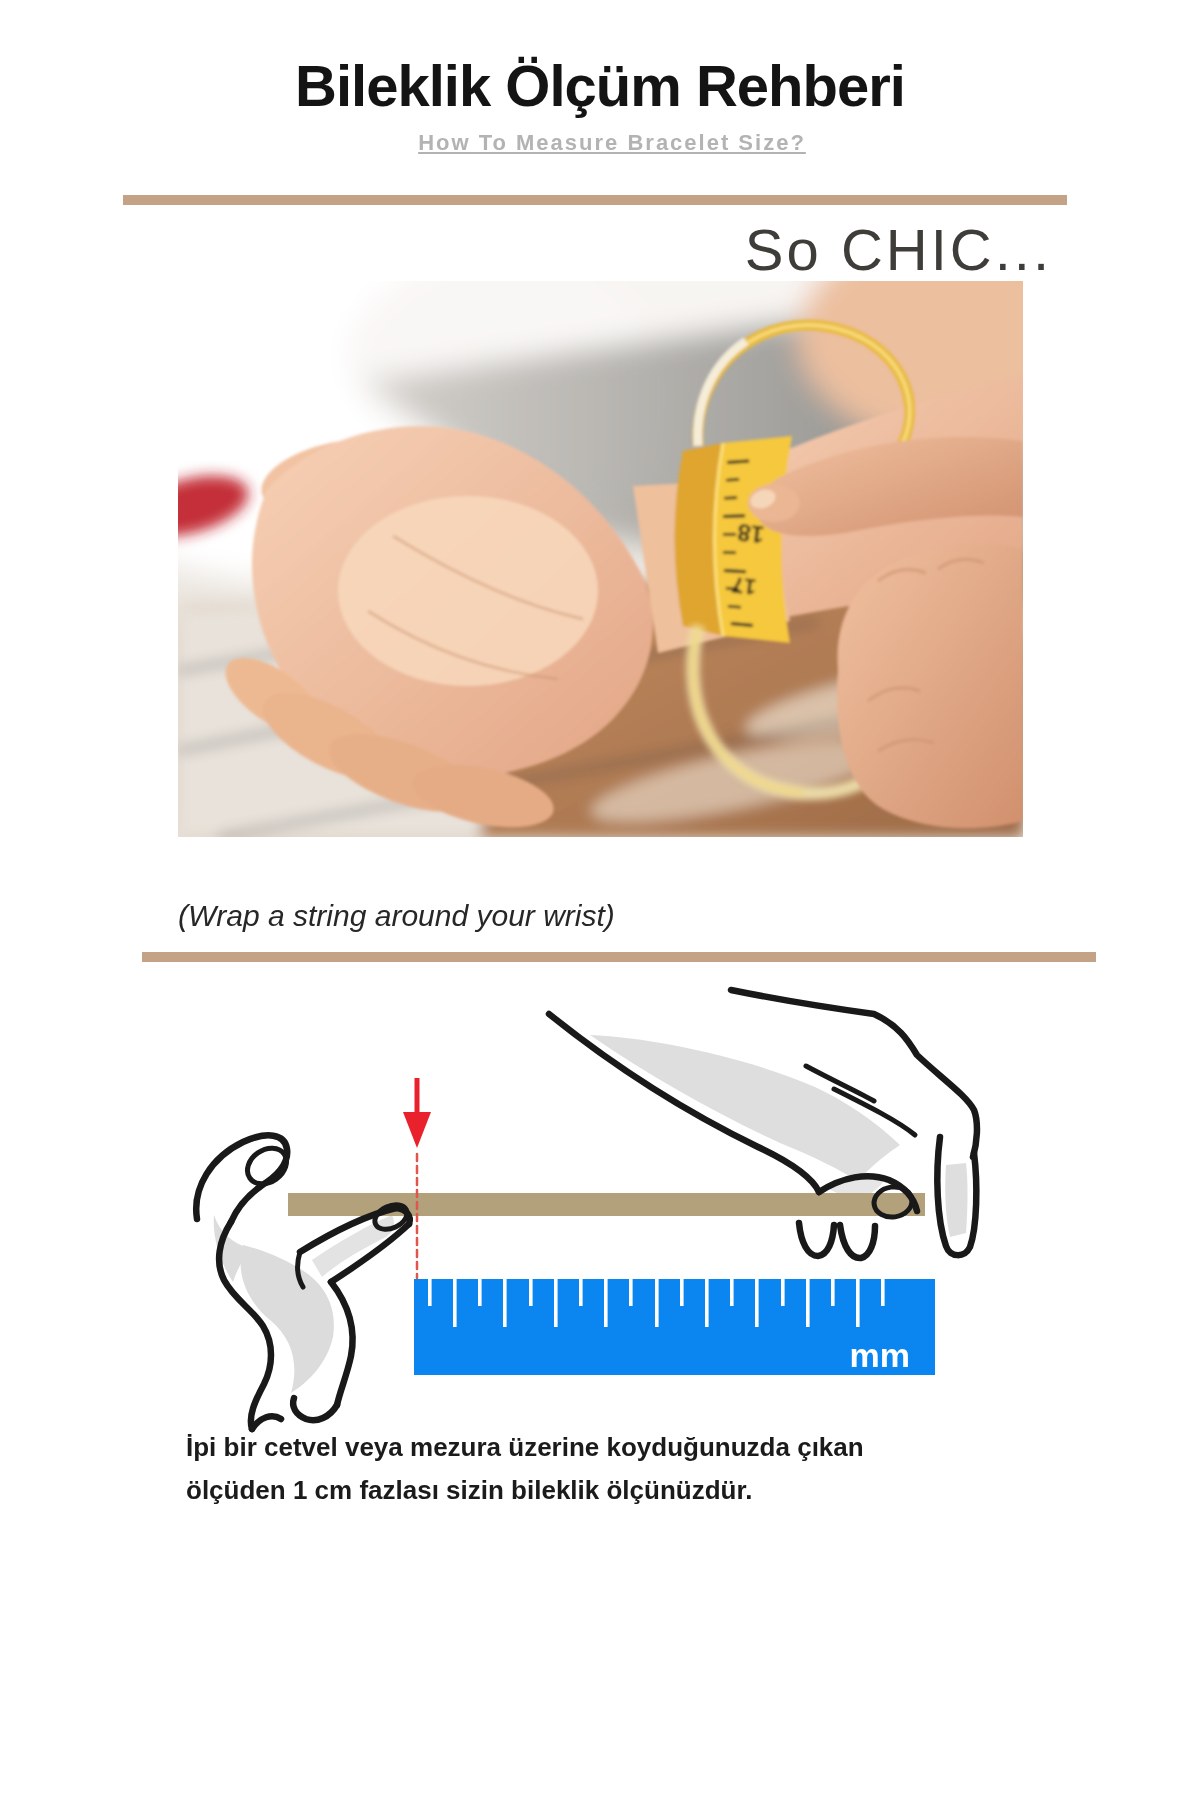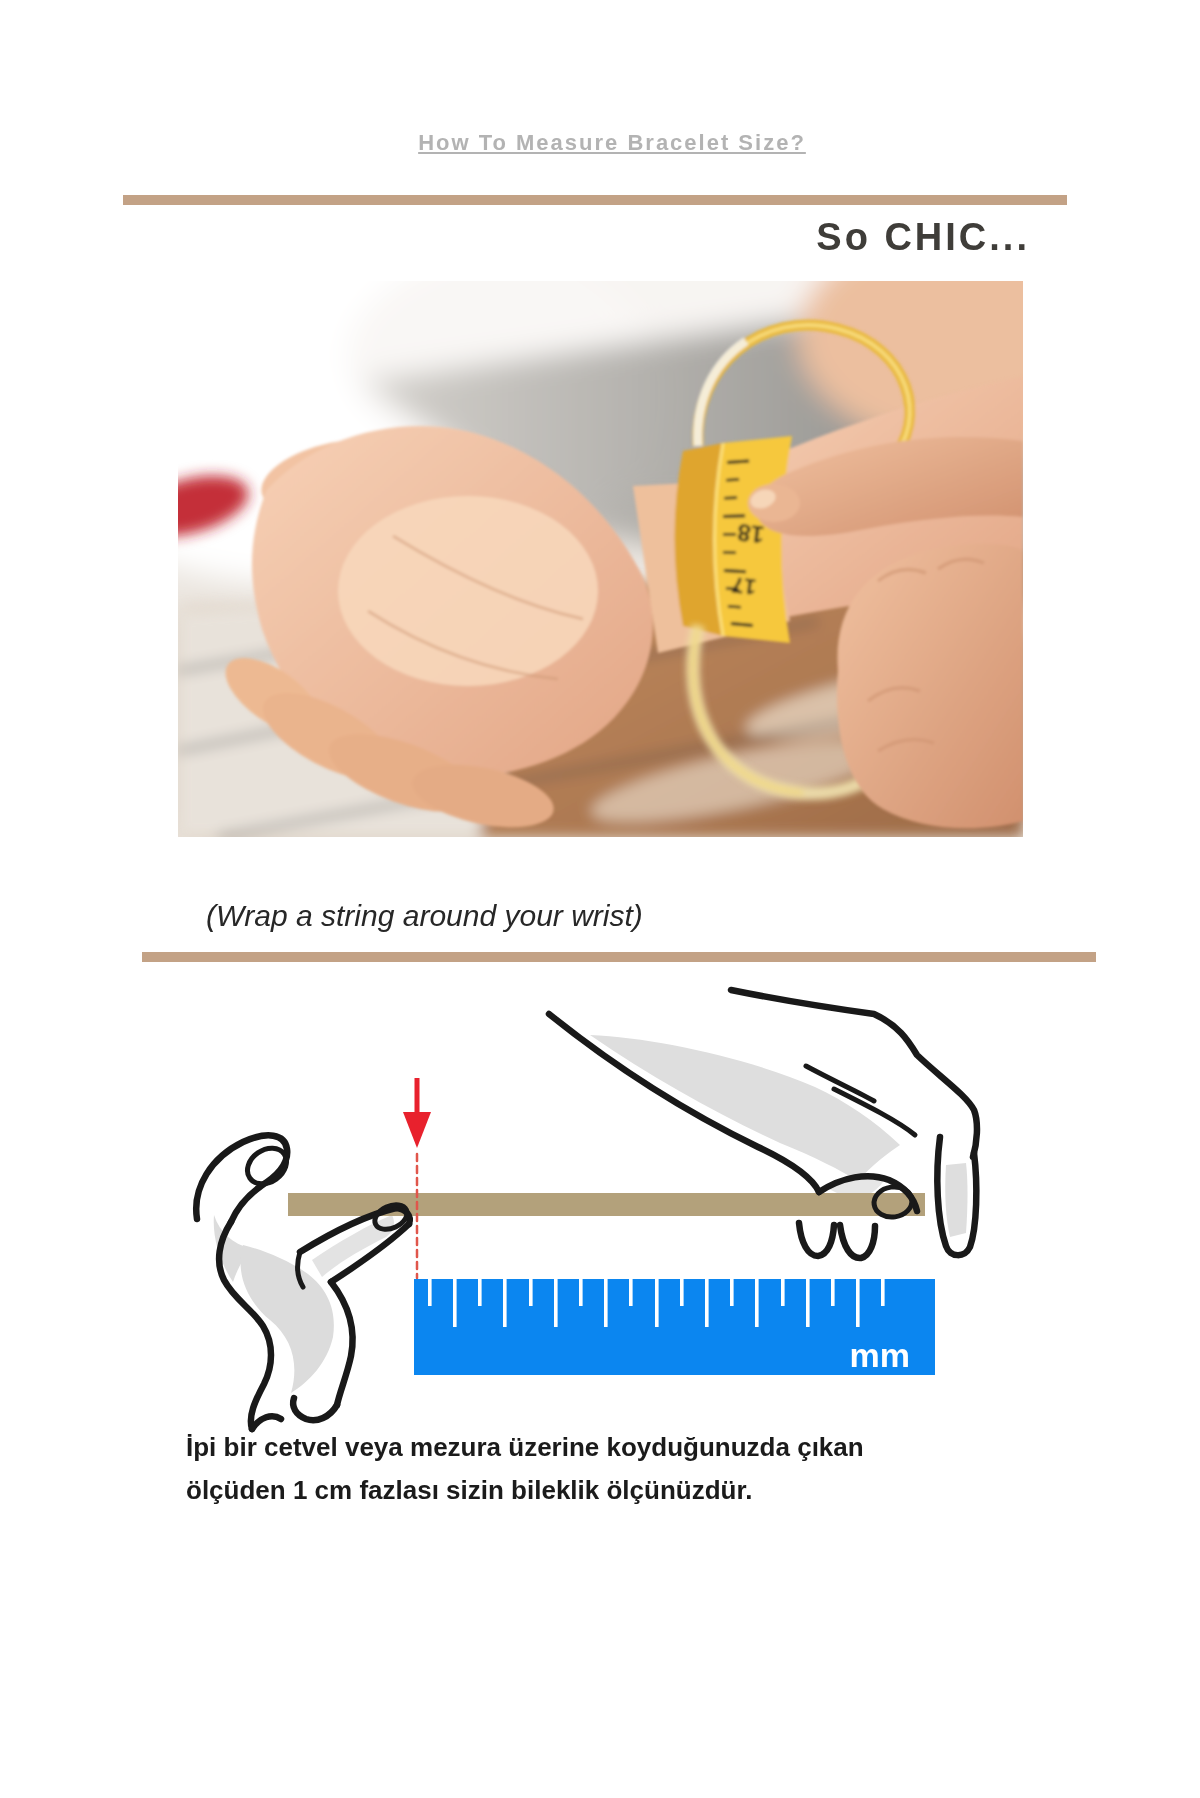--- a/index.html
+++ b/index.html
@@ -15,49 +15,49 @@
     font-size:58px;font-weight:bold;letter-spacing:-1px;color:#141414;
   }
   .subtitle{
     left:12px;top:130px;width:1200px;text-align:center;
     font-size:22px;font-weight:bold;letter-spacing:2px;color:#b3b3b3;text-decoration:underline;
   }
   .divider{height:10px;background:#c3a286;}
   .divider-top{left:123px;top:195px;width:944px;}
   .divider-mid{left:142px;top:952px;width:954px;}
   .brand{
-    top:216px;right:170px;
-    font-size:38px;letter-spacing:3px;color:#3f3d39;
+    top:216px;right:148px;
+    font-size:58px;letter-spacing:3px;color:#3f3d39;
     font-family:"Liberation Sans", sans-serif;
-    font-weight:bold;
   }
   
   .photo{left:178px;top:281px;width:845px;height:556px;background:#ece7e1;}
   
   .cap-tr{
     left:178px;top:858px;font-size:30px;font-weight:bold;color:#1b1b1b;
   }
   .cap-en{
-    left:178px;top:899px;font-size:30px;font-style:italic;color:#272727;margin-left:28px;
+    left:178px;top:899px;font-size:30px;font-style:italic;color:#272727;
   }
   .instructions{
     left:186px;top:1426px;width:900px;
     font-size:26px;line-height:43px;color:#1b1b1b;
   }
   .instructions .b{font-weight:bold;}
   .instructions .i{font-style:italic;font-weight:normal;color:#282828;}
   
   .illu{left:0;top:965px;width:1200px;height:475px;}
   svg text{font-family:"Liberation Sans", sans-serif;}
 </style>
 </head>
 <body>
 
 <div class="page">
 
+  <div class="abs title">Bileklik Ölçüm Rehberi</div>
   <div class="abs subtitle">How To Measure Bracelet Size?</div>
   <div class="abs divider divider-top"></div>
   <div class="abs brand">So CHIC...</div>
 
   <div class="abs photo">
     <svg width="845" height="556" viewBox="0 0 845 556">
       <defs>
         <filter id="b14" x="-40%" y="-40%" width="180%" height="180%">
             <feGaussianBlur stdDeviation="14"></feGaussianBlur>
           </filter>

